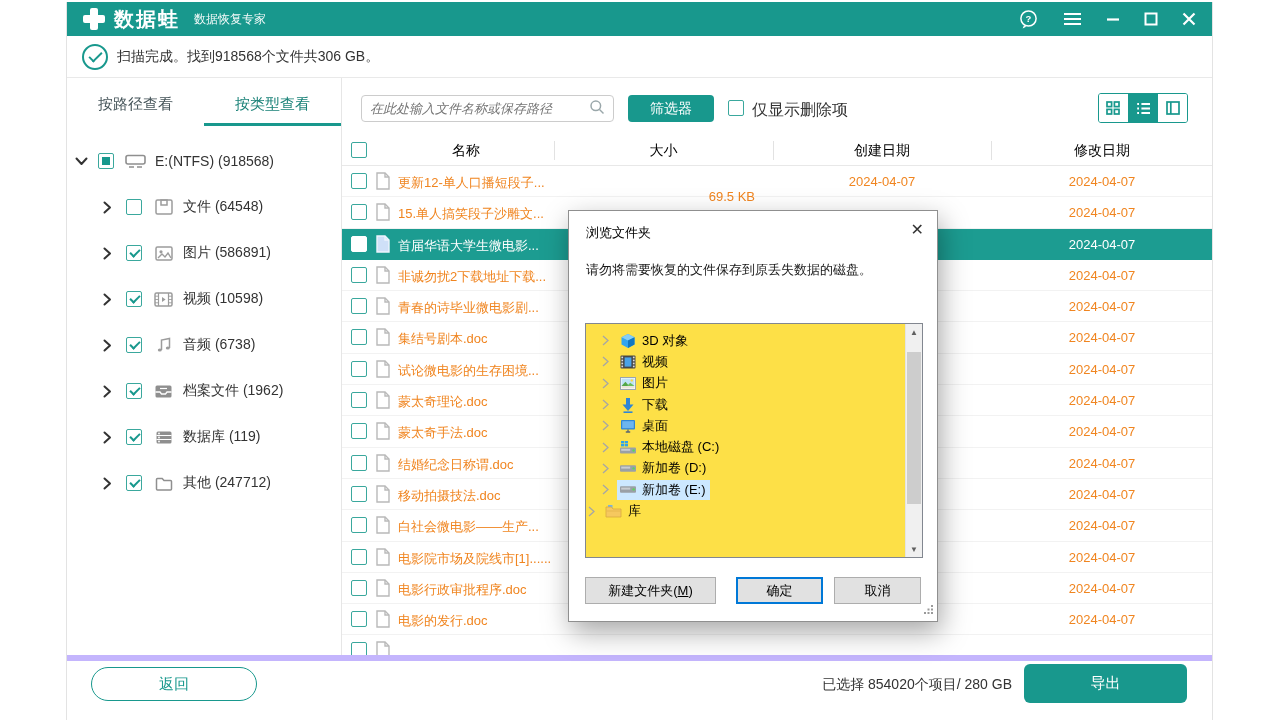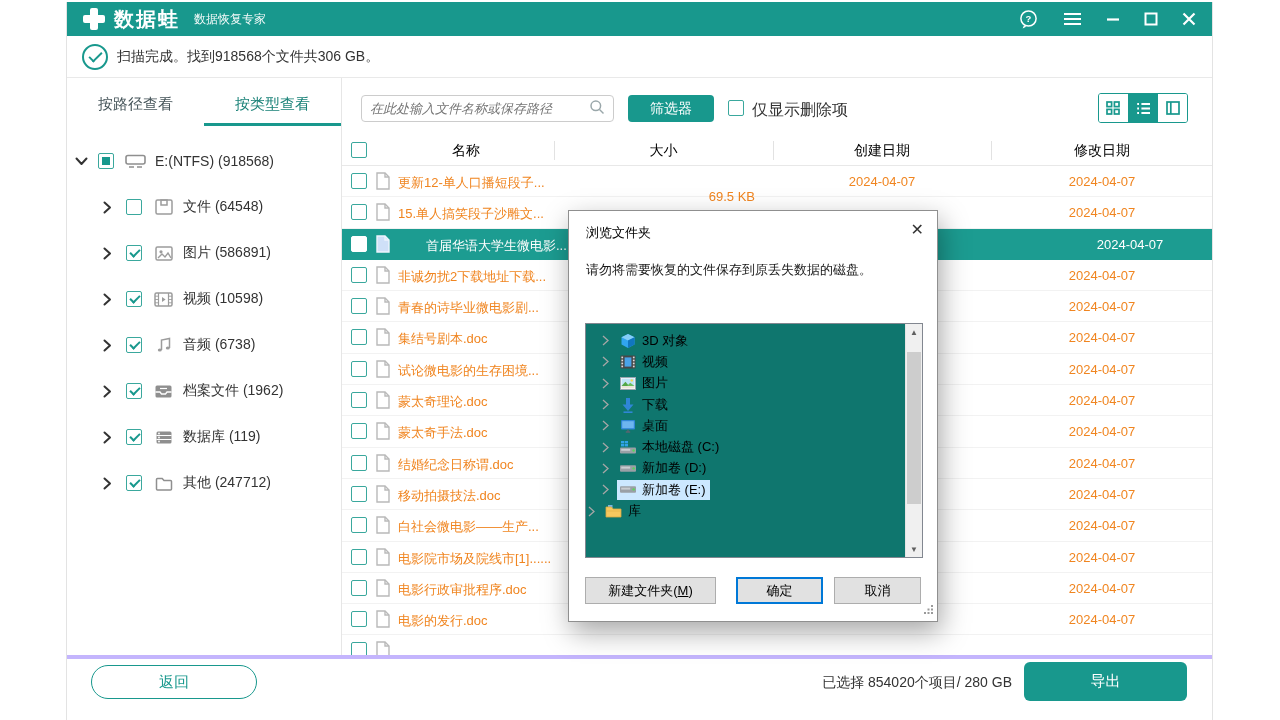--- a/index.html
+++ b/index.html
@@ -68,47 +68,47 @@
 
   .rows { position:absolute; left:0; top:88px; right:0; bottom:0; overflow:hidden; }
   .row { position:relative; height:31.3px; border-bottom:1px solid #f2f2f2; font-size:13px; }
   .row .cb { position:absolute; left:9px; top:7px; }
   .row .ficon { position:absolute; left:34px; top:6px; }
   .row .fname { position:absolute; left:56px; top:8px; color:var(--orange,#f08520); white-space:nowrap; max-width:155px; overflow:hidden; }
   .row .fsize { position:absolute; left:212px; width:211px; top:8px; text-align:right; padding-right:10px; color:var(--orange,#f08520);margin-top:15px; }
   .row .fcreated { position:absolute; left:431px; width:218px; top:8px; text-align:center; color:var(--orange,#f08520); }
   .row .fmodified { position:absolute; left:649px; width:222px; top:8px; text-align:center; color:var(--orange,#f08520); }
   .row.selected { background:var(--selected,#1c9c91); border-bottom-color:var(--selected,#1c9c91); }
-  .row.selected .fname, .row.selected .fmodified { color:#fff;margin-left:28px; }
+  .row.selected .fname, .row.selected .fmodified { color:#fff; }
 
   
   .dialog { position:absolute; left:568px; top:210px; width:370px; height:412px; background:#fff;
     border:1px solid #8f8f8f; box-shadow:3px 10px 26px rgba(0,0,0,.35); z-index:10; font-size:13px; color:#000; }
   .dlg-title { position:absolute; left:17px; top:13px; }
   .dlg-close { position:absolute; right:13px; top:9px; font-size:16px; color:#333; cursor:pointer; }
   .dlg-msg { position:absolute; left:17px; top:50px; color:#1a1a1a; }
-  .dlg-tree { position:absolute; left:16px; top:112px; width:338px; height:235px; border:1px solid #828790; background:#0f766e; overflow:hidden; }
+  .dlg-tree { position:absolute; left:16px; top:112px; width:338px; height:235px; border:1px solid #828790; background:#fde047; overflow:hidden; }
   .titem { display:flex; align-items:center; height:21.3px; }
   .texp { width:12px; color:#a6a6a6; display:flex; margin-right:3px; flex:none; }
   .thl { display:flex; align-items:center; padding:1px 4px 1px 1px; }
   .titem.selected .thl { background:var(--treesel,#cce8ff); }
   .ticon { width:19px; display:flex; justify-content:center; margin-right:5px; flex:none; }
   .scroll { position:absolute; right:0; top:0; width:17px; height:100%; background:#f0f0f0; border-left:1px solid #e4e4e4; }
   .sarrow { height:16px; display:flex; align-items:center; justify-content:center; color:#606060; font-size:8px; }
   .sthumb { position:absolute; left:1px; right:1px; top:28px; height:152px; background:#cdcdcd; }
   .sarrow.down { position:absolute; bottom:0; left:0; right:0; }
   .dlg-btn { position:absolute; top:366px; height:27px; background:#e1e1e1; border:1px solid #adadad; font-size:13px; color:#000;
     cursor:pointer; font-family:inherit; }
   .btn-newfolder { left:16px; width:131px; }
   .btn-ok { left:167px; width:87px; border:2px solid var(--okborder,#0078d7); }
   .btn-cancel { left:265px; width:87px; }
   .grip { position:absolute; right:3px; bottom:3px; }
 
   
-  .footer { position:absolute; left:0; right:0; bottom:0; height:65px; border-top:4px solid #c4b5fd; background:#fff; }
+  .footer { position:absolute; left:0; right:0; bottom:0; height:65px; border-top:6px solid #c4b5fd; background:#fff; }
   .back-btn { position:absolute; left:24px; top:6px; width:166px; height:34px; border:1px solid var(--accent,#18988d);
     border-radius:17px; background:#fff; color:var(--accent,#18988d); font-size:15px; cursor:pointer; font-family:inherit; }
   .sel-text { position:absolute; right:200px; top:15px; font-size:14px; color:#333; }
   .export-btn { position:absolute; right:25px; top:3px; width:163px; height:39px; background:var(--accent,#18988d); color:#fff;
     border:none; border-radius:6px; font-size:15px; cursor:pointer; font-family:inherit; }
 </style>
 </head>
 <body>
 
 <div class="app">

